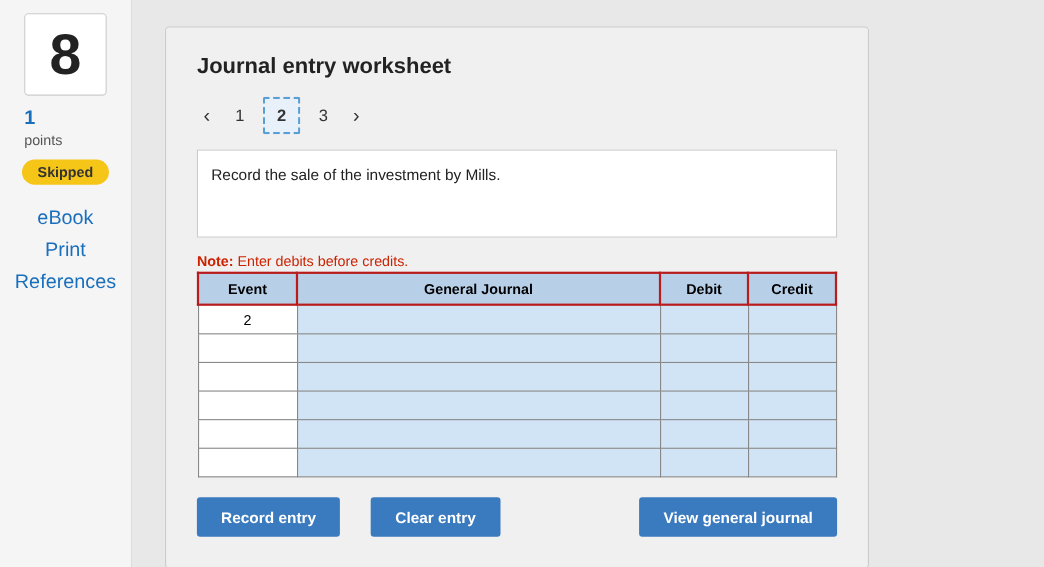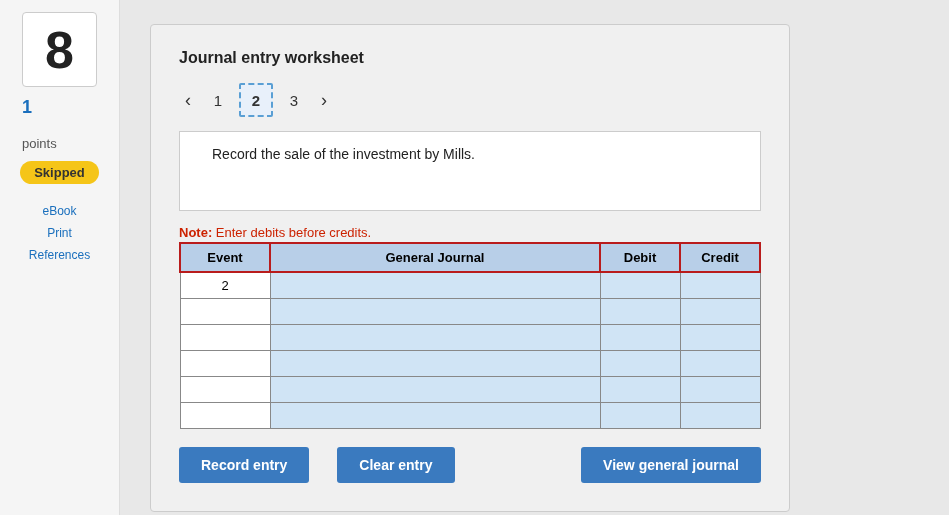--- a/index.html
+++ b/index.html
@@ -46,34 +46,33 @@
       margin-bottom: 2px;
       align-self: flex-start;
       margin-left: 10px;
     }
     .sidebar-points-label {
       font-size: 13px;
       color: #555;
       align-self: flex-start;
       margin-left: 10px;
       margin-bottom: 10px;
-      margin-top: 16px;
     }
     .badge-skipped {
       background: #f5c518;
       color: #333;
       border-radius: 12px;
       padding: 4px 14px;
       font-size: 13px;
       font-weight: bold;
       margin-bottom: 20px;
     }
     .sidebar-link {
       color: #1a6fbd;
-      font-size: 12px;
+      font-size: 18px;
       cursor: pointer;
       margin-bottom: 8px;
       text-decoration: none;
     }
 
     
     .main {
       flex: 1;
       padding: 24px 30px;
       background: #e8e8e8;
@@ -81,21 +80,21 @@
       flex-direction: column;
     }
     .worksheet-container {
       background: #f0f0f0;
       border: 1px solid #ccc;
       border-radius: 4px;
       padding: 24px 28px 28px 28px;
       max-width: 640px;
     }
     .worksheet-title {
-      font-size: 16px;
+      font-size: 20px;
       font-weight: bold;
       color: #222;
       margin-bottom: 16px;
     }
 
     
     .tab-nav {
       display: flex;
       align-items: center;
       margin-bottom: 14px;
@@ -123,21 +122,21 @@
       border: 2px dashed #5a9fd4;
       background: #e8f0fa;
       color: #333;
       font-weight: bold;
     }
 
     
     .instruction-box {
       background: white;
       border: 1px solid #ccc;
-      padding: 14px 32px;
+      padding: 14px 12px;
       margin-bottom: 14px;
       font-size: 14px;
       color: #222;
       min-height: 80px;
     }
 
     
     .note-text {
       font-size: 13px;
       margin-bottom: 2px;

